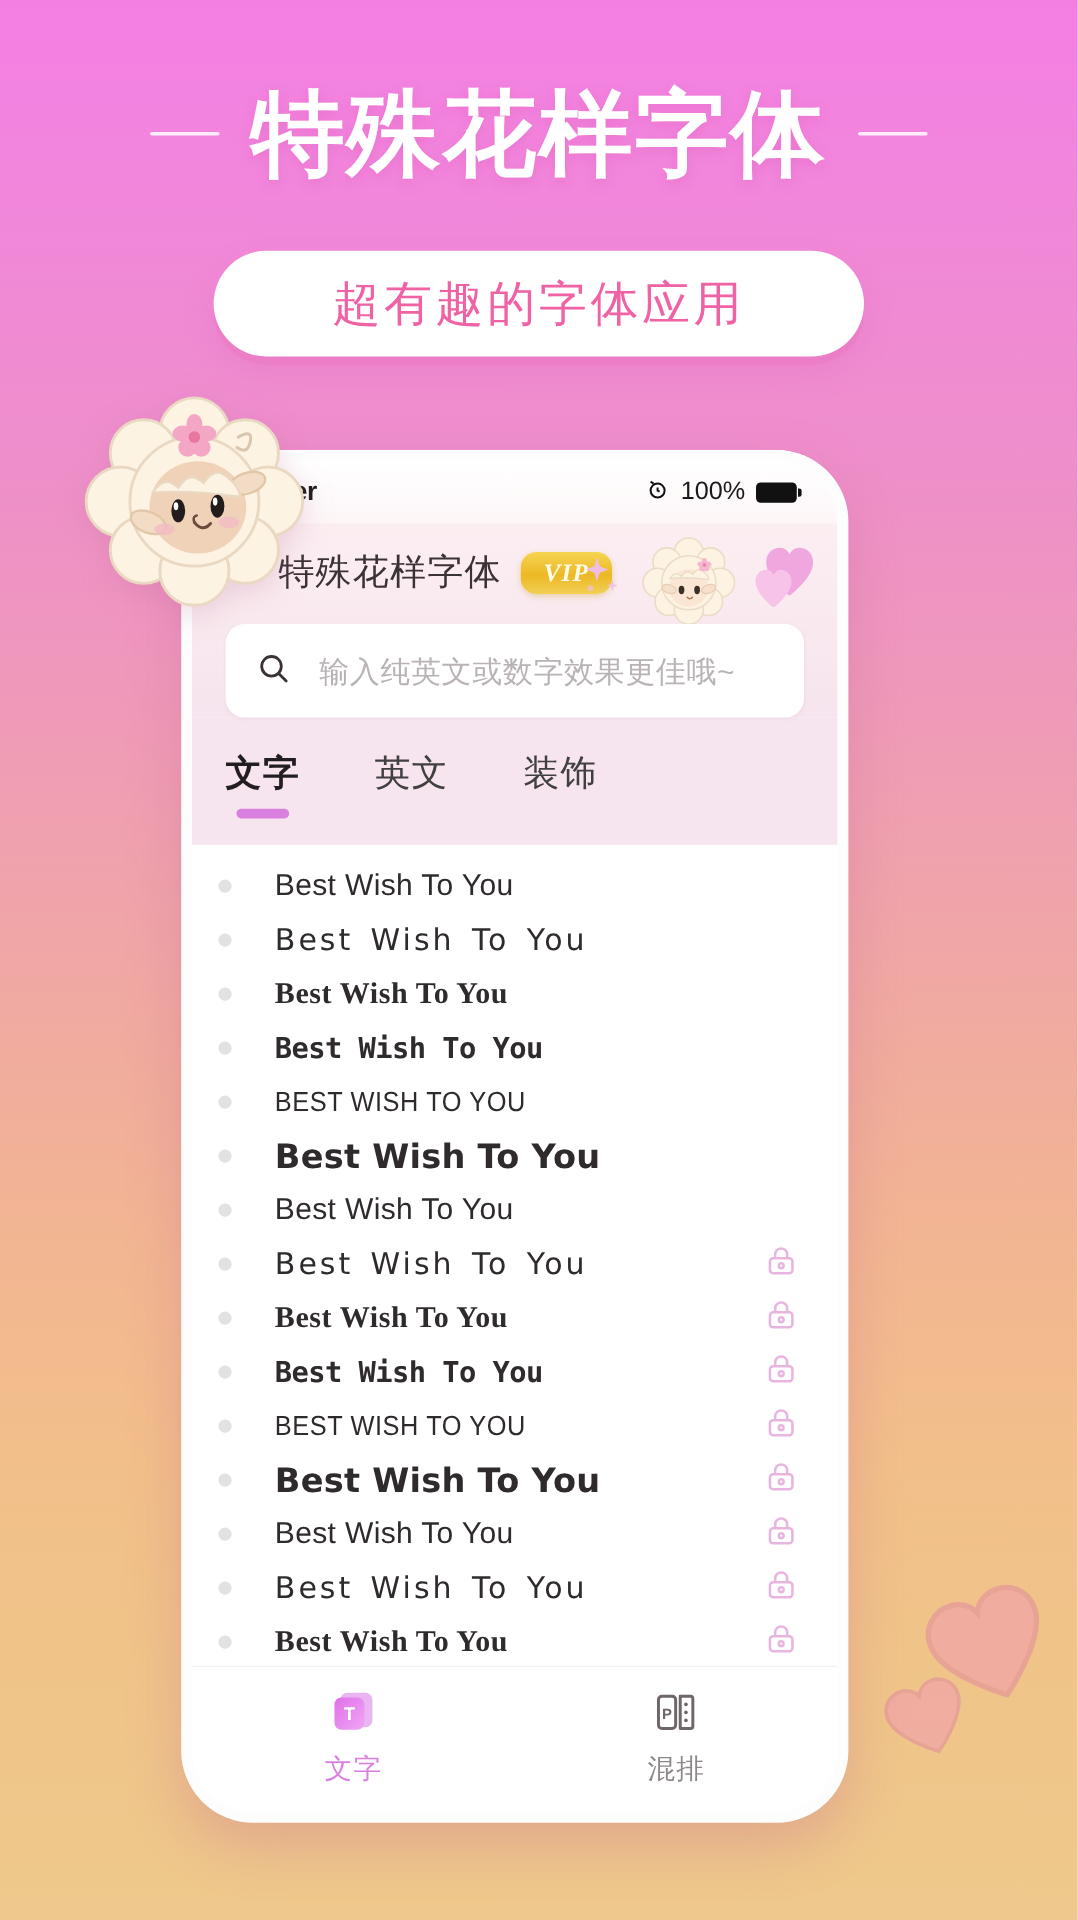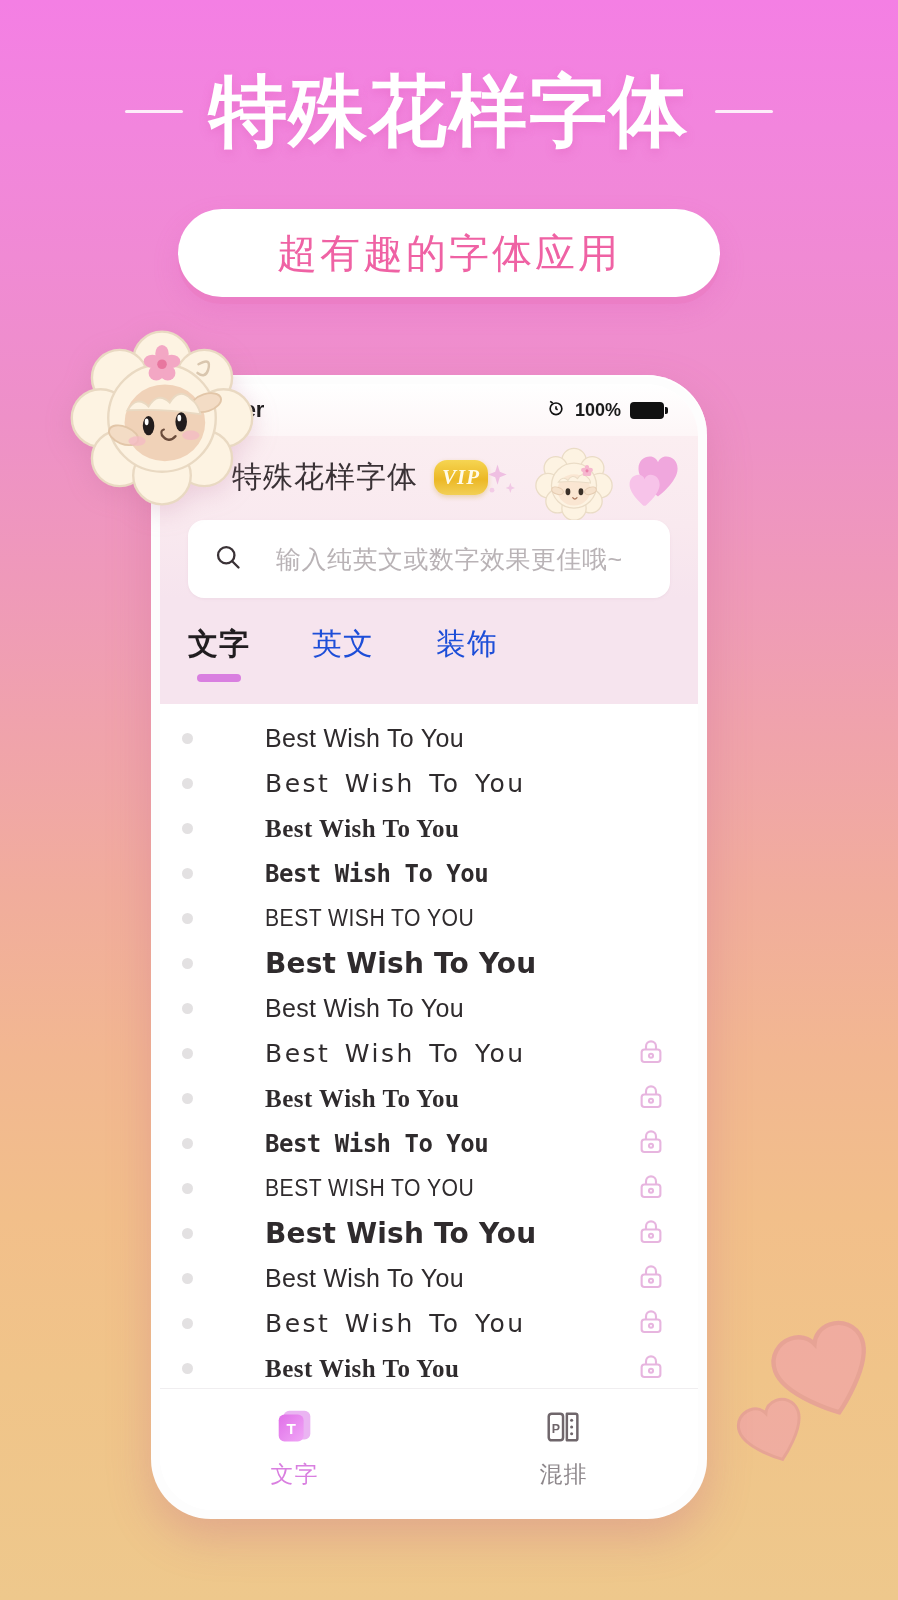--- a/index.html
+++ b/index.html
@@ -60,69 +60,69 @@
   }
 
   
   .statusbar{
     height:52px;flex:0 0 52px;display:flex;align-items:center;
     justify-content:space-between;padding:0 34px;box-sizing:border-box;
     background:linear-gradient(180deg,#ffffff 0%,#fdf6f7 100%);
   }
   .carrier{font-size:22px;font-weight:700;color:#1a1a1a;letter-spacing:-.3px;}
   .status-right{display:flex;align-items:center;gap:9px;}
-  .batt-pct{font-size:18px;font-weight:700;color:#1a1a1a;}
+  .batt-pct{font-size:21px;font-weight:400;color:#1a1a1a;}
   .batt{width:34px;height:17px;border-radius:4px;background:#111;position:relative;}
   .batt:after{content:"";position:absolute;right:-4px;top:5px;width:3px;height:7px;background:#111;border-radius:0 2px 2px 0;}
 
   
   .app-header{
     flex:0 0 auto;position:relative;
     background:linear-gradient(180deg,#fbeef1 0%,#f9e9ef 55%,#f6e4ee 100%);
     padding:14px 28px 0 28px;
   }
   .app-title-row{display:flex;align-items:center;gap:16px;height:54px;padding-left:44px;}
   .app-title{font-size:30px;color:#3a3236;font-weight:400;letter-spacing:1px;}
   .vip-badge{
     background:linear-gradient(180deg,#f6d552 0%,#ecb825 55%,#f2cf55 100%);
     color:#fffbe8;font-size:21px;font-weight:700;font-style:italic;
     font-family:"Liberation Serif","DejaVu Serif",serif;
-    padding:5px 8px;border-radius:13px;letter-spacing:1px;
+    padding:5px 19px;border-radius:13px;letter-spacing:1px;
     box-shadow:0 2px 5px rgba(200,150,20,.3);
   }
   .header-deco{position:absolute;right:10px;top:8px;display:flex;align-items:center;gap:4px;}
 
   
   .search-box{
     margin:16px 0 0 0;height:78px;background:#fff;border-radius:16px;
-    display:flex;align-items:center;gap:34px;padding:0 26px;box-sizing:border-box;
+    display:flex;align-items:center;gap:24px;padding:0 26px;box-sizing:border-box;
     box-shadow:0 1px 3px rgba(180,140,160,.10);position:relative;z-index:2;
   }
   .search-ph{font-size:25px;color:#b9b3b6;letter-spacing:.5px;}
 
   
   .tabs{
     flex:0 0 auto;background:#f6e4ee;
     display:flex;align-items:flex-start;gap:62px;padding:26px 28px 22px 28px;
     box-sizing:border-box;
   }
   .tab{display:flex;flex-direction:column;align-items:center;gap:9px;}
-  .tab-label{font-size:30px;color:#1d4ed8;letter-spacing:1px;}
+  .tab-label{font-size:30px;color:#404040;letter-spacing:1px;}
   .tab.active .tab-label{color:#211d20;font-weight:700;}
   .tab-underline{width:44px;height:8px;border-radius:5px;background:transparent;}
   .tab.active .tab-underline{background:#d97fe0;}
 
   
   .list{
     flex:1 1 auto;background:#fff;overflow:hidden;
     padding:12px 0 0 0;position:relative;
   }
   .row{
     height:45px;display:flex;align-items:center;padding:0 32px 0 22px;
-    box-sizing:border-box;position:relative;gap:36px;
+    box-sizing:border-box;position:relative;
   }
   .dot{width:11px;height:11px;border-radius:50%;background:#e3e1e2;flex:0 0 11px;}
   .row-text{
     margin-left:36px;font-size:25px;color:#2f2b2d;white-space:nowrap;
     letter-spacing:.3px;
   }
   .lock{margin-left:auto;flex:0 0 auto;opacity:.85;}
 
   
   .fs-sans      {font-family:"Liberation Sans",sans-serif;font-weight:400;}

